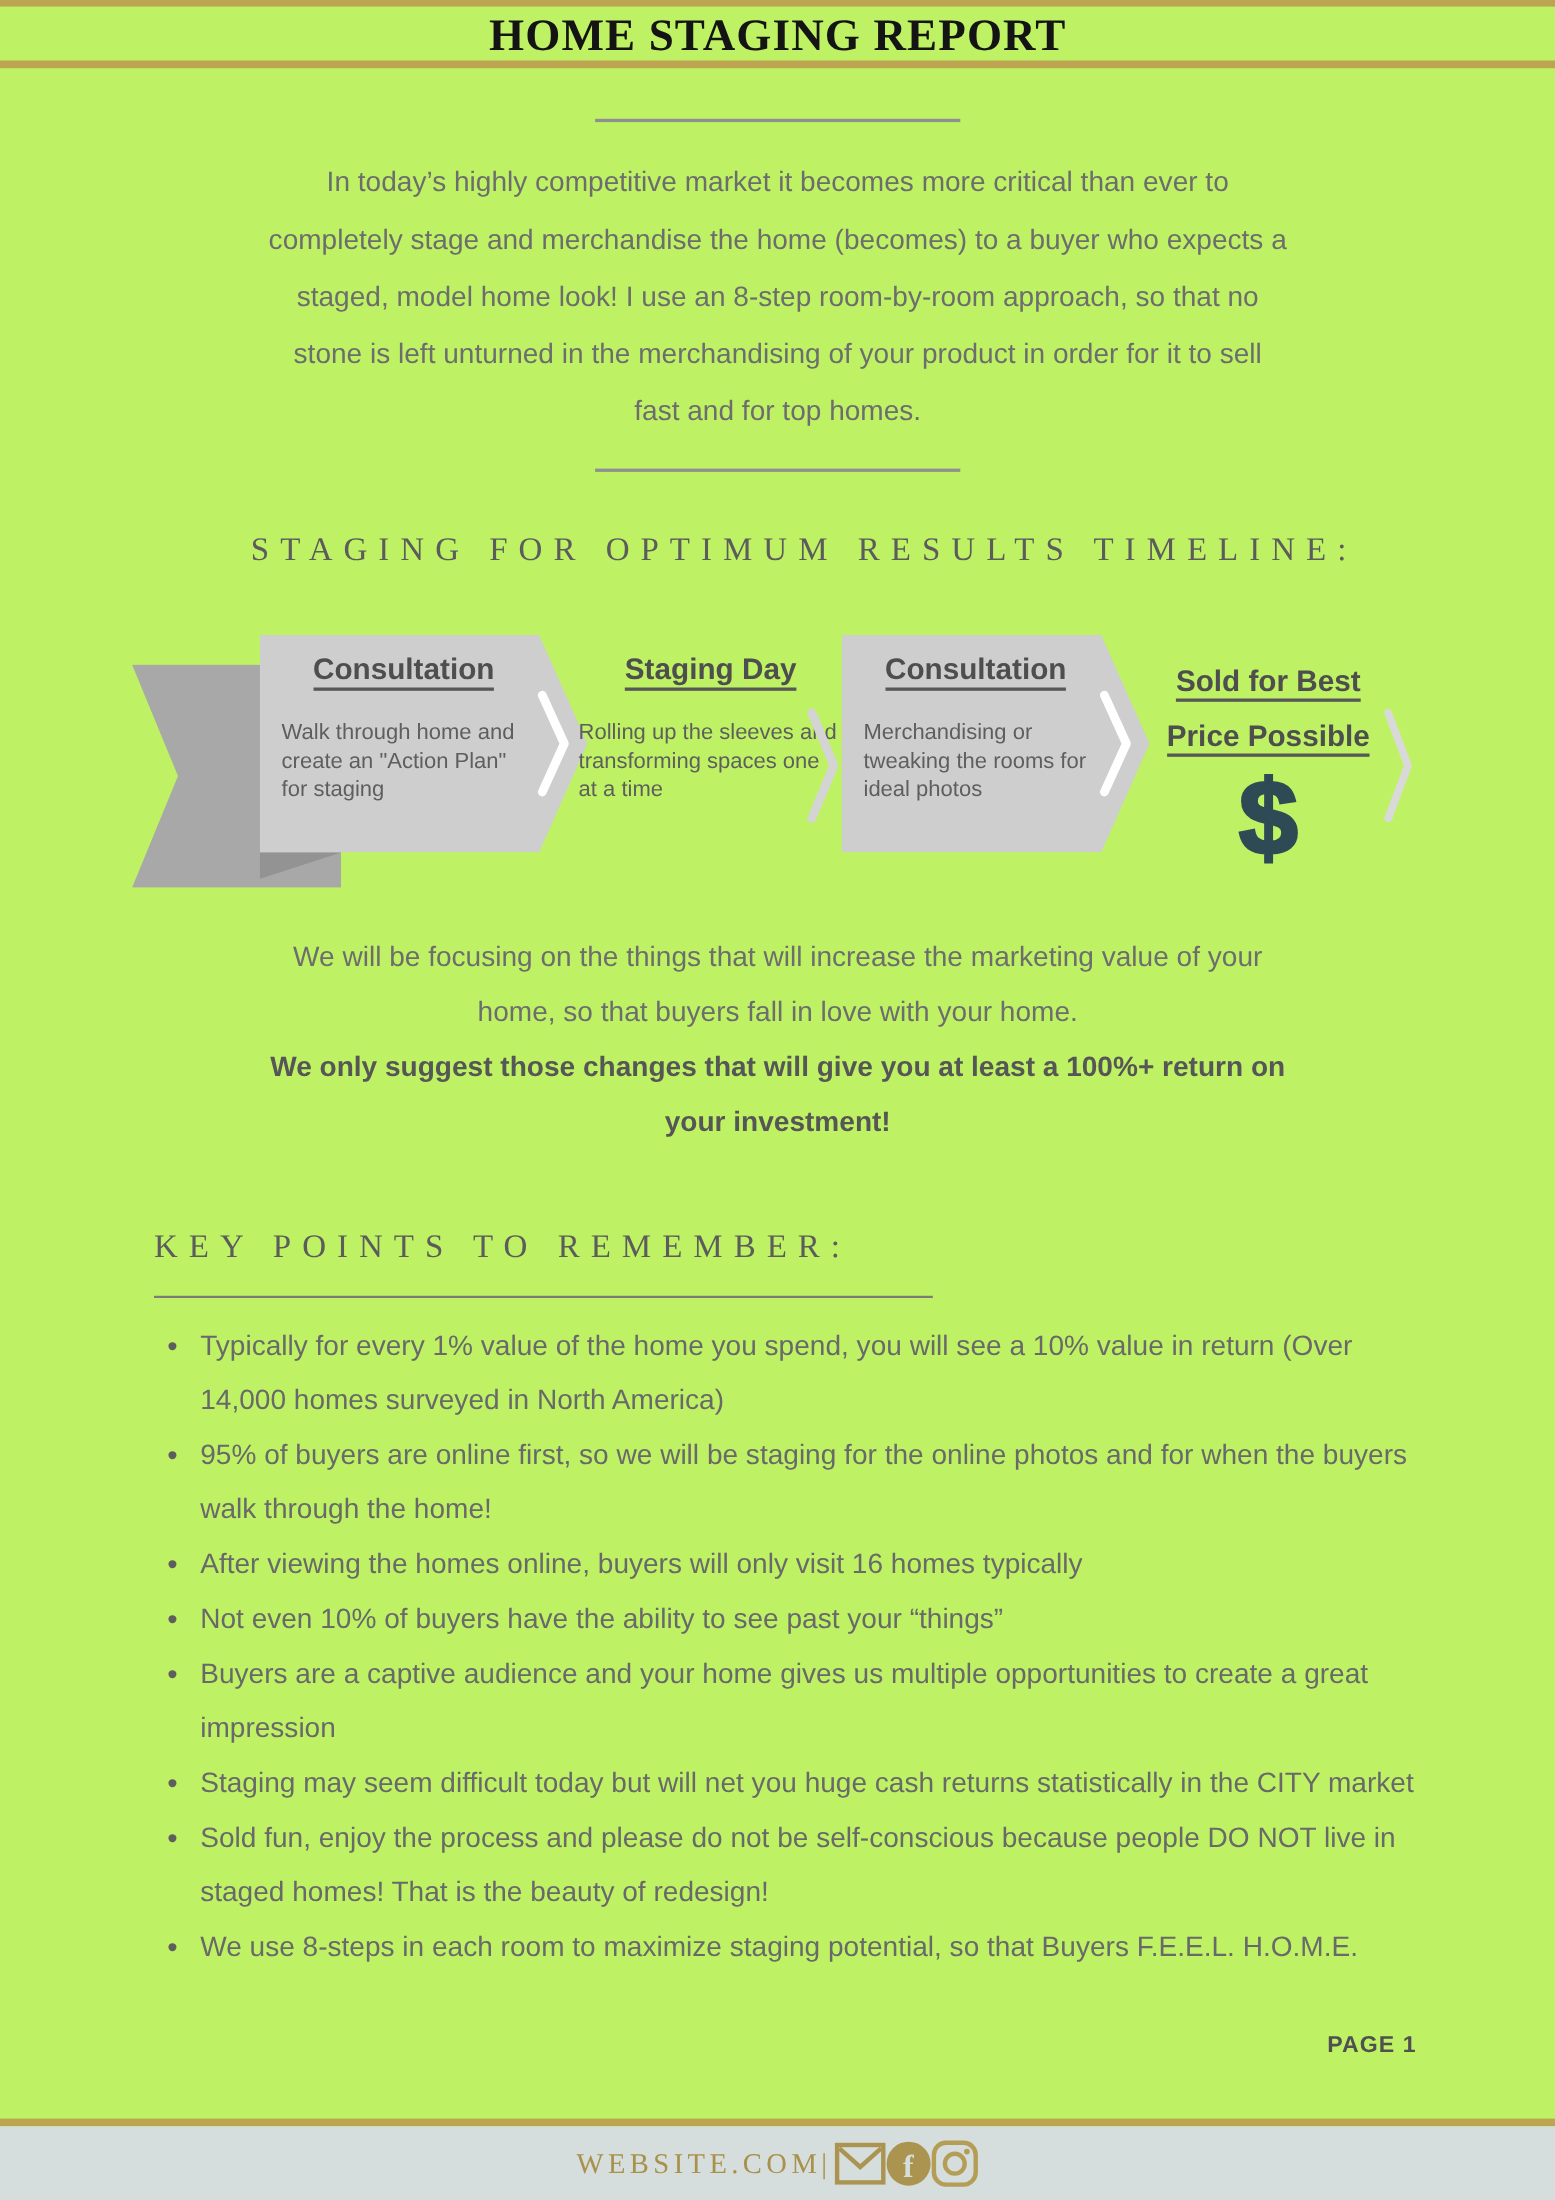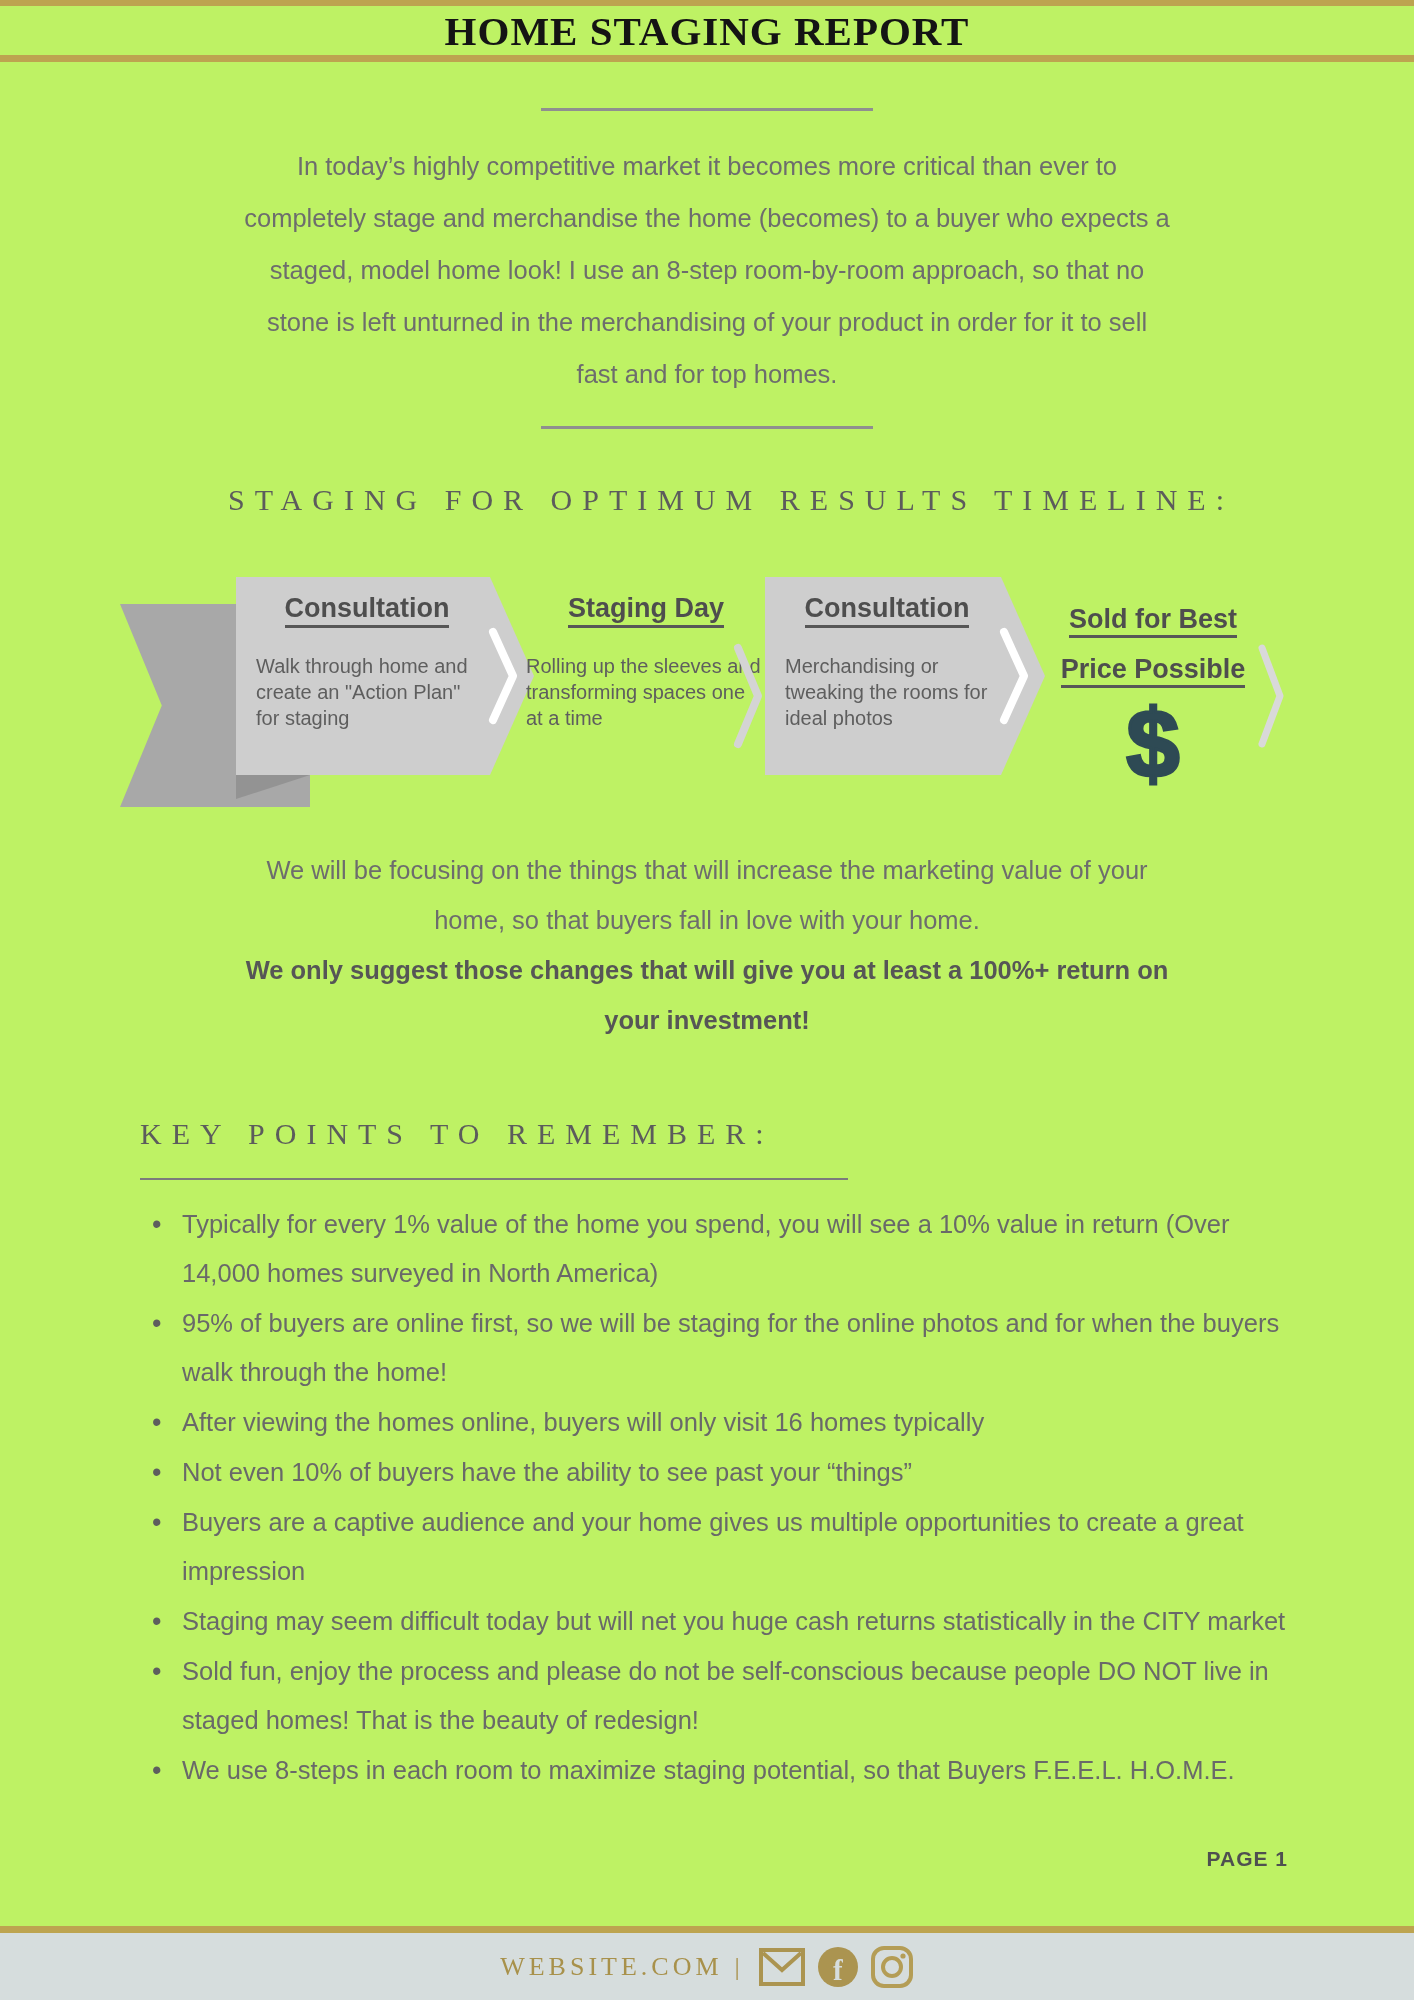--- a/index.html
+++ b/index.html
@@ -87,21 +87,21 @@
     font-size:27px; color:#5e5e5e;
   }
   
   .page-number {
     position:absolute; top:1847px; right:126px;
     font-size:21px; font-weight:700; letter-spacing:1px; color:#4f5050;
   }
   .footer-bar { position:absolute; top:1926px; left:0; width:100%; height:7px; background:#bda450; }
   .footer {
     position:absolute; top:1933px; left:0; width:100%; height:67px; background:#d6dddd;
-    display:flex; align-items:center; justify-content:center; gap:12px;
+    display:flex; align-items:center; justify-content:center; 
   }
   .footer-site {
     font-family:"Liberation Serif", serif; font-size:26px; letter-spacing:4px;
     color:#a8914b;
   }
   .footer-sep { font-family:"Liberation Serif", serif; font-size:26px; color:#a8914b; margin-right:6px; }
   .icon { display:inline-flex; align-items:center; justify-content:center; }
   .fb-circle {
     width:40px; height:40px; border-radius:50%; background:#ab9450;
     display:flex; align-items:center; justify-content:center;

